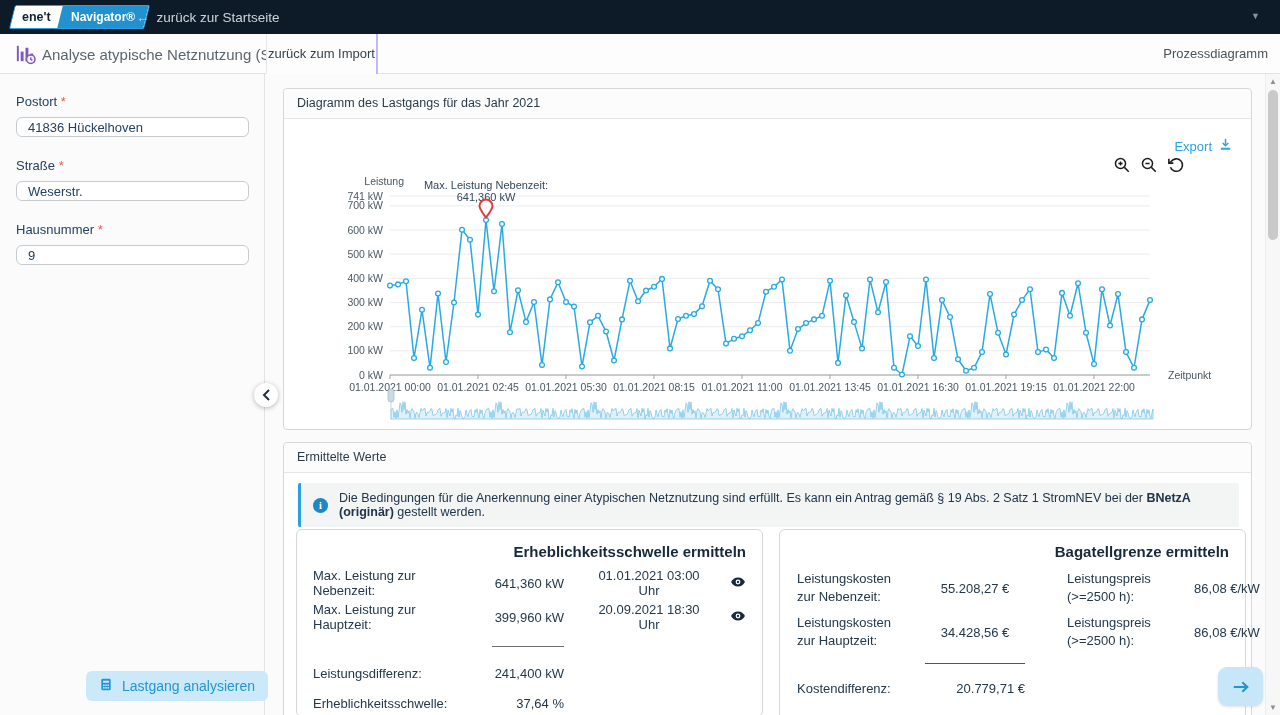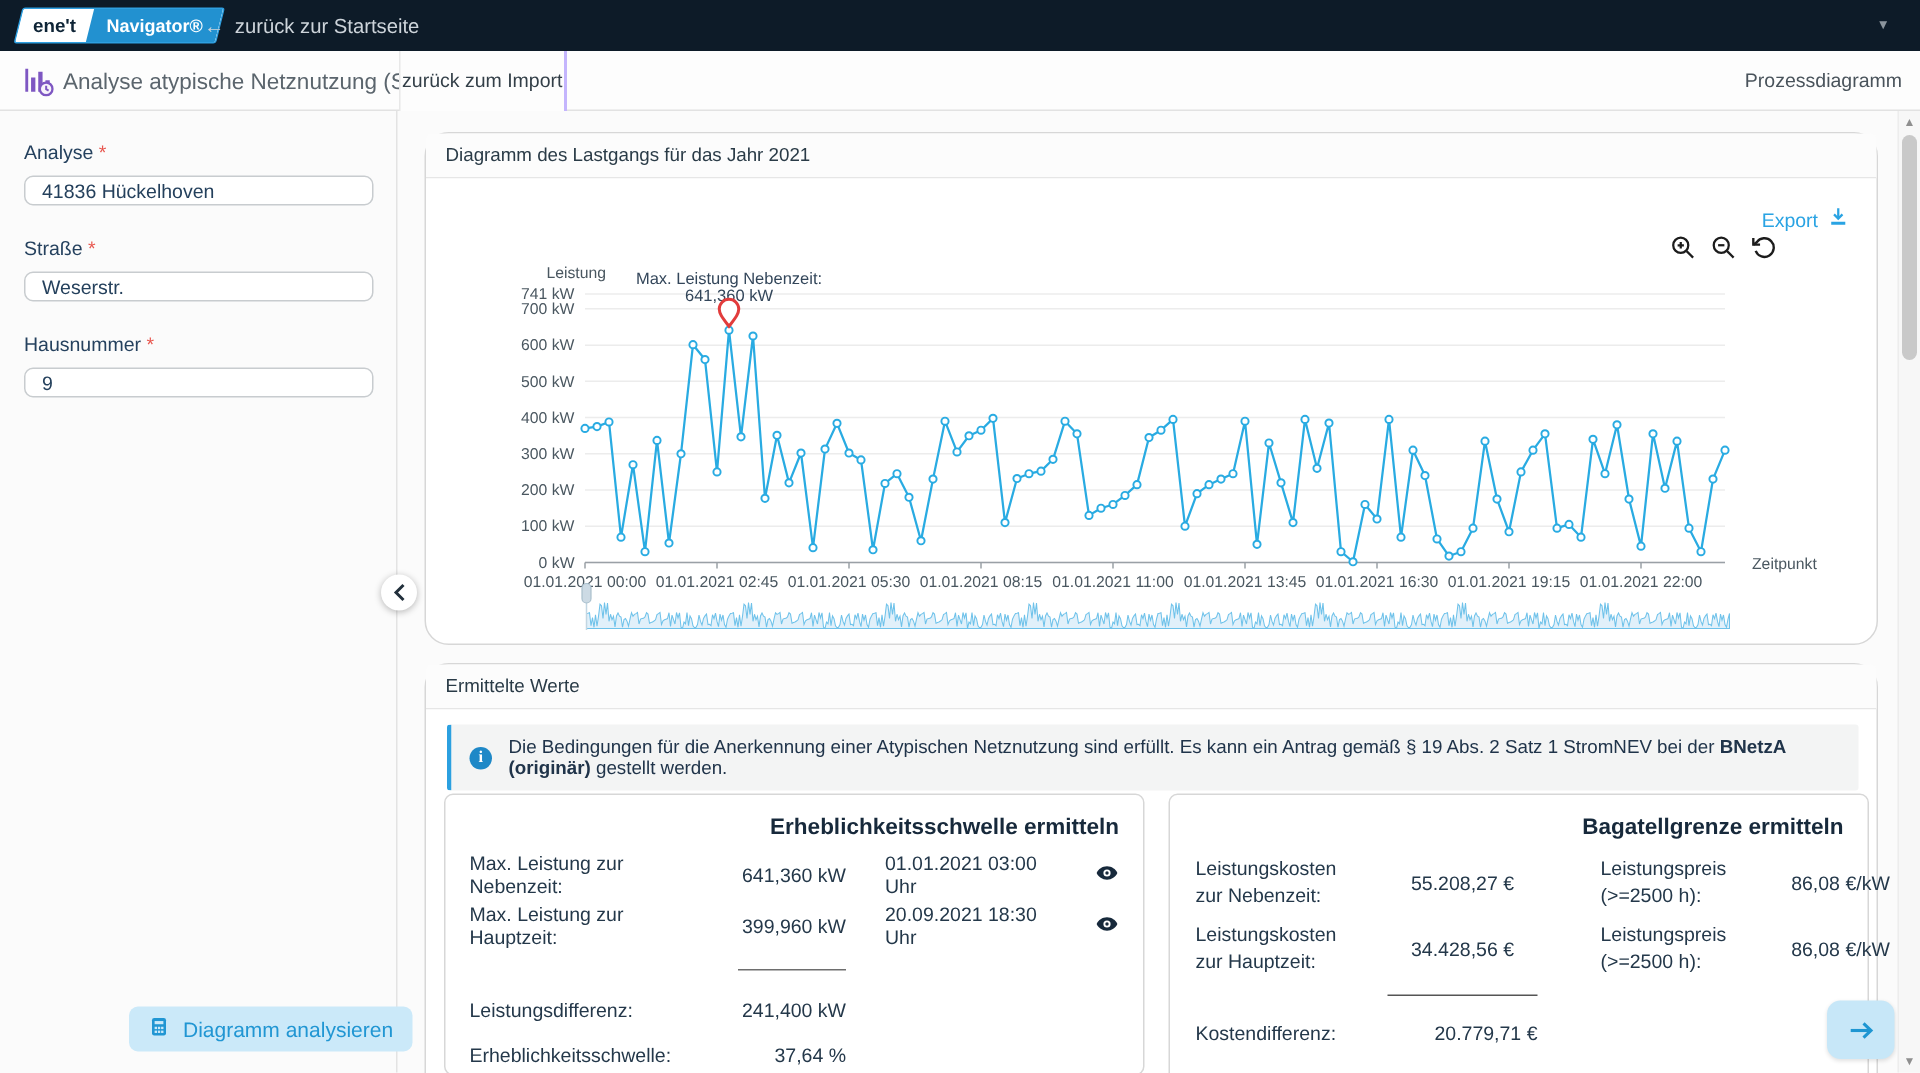--- a/index.html
+++ b/index.html
@@ -37,21 +37,21 @@
     font-size:13px; color:#24405c; padding:0 11px; display:flex; align-items:center; }
   .selectbox { justify-content:space-between; cursor:pointer; }
   .collapse-btn { position:absolute; left:254px; top:383px; width:24px; height:24px; border-radius:50%;
     background:#fff; box-shadow:0 1px 5px rgba(0,0,0,.28); z-index:6; display:flex; align-items:center;
     justify-content:center; cursor:pointer; }
   .analyze-btn { position:absolute; left:86px; top:671px; height:30px; padding:0 13px; border-radius:6px;
     background:#cbe9f9; color:#2196d3; font-size:14px; display:flex; align-items:center; gap:9px;
     cursor:pointer; z-index:5; }
 
   
-  .panel { position:absolute; background:#fff; border:1px solid #d7d7d7; border-radius:16px; }
+  .panel { position:absolute; background:#fff; border:1px solid #d7d7d7; border-radius:4px; }
   .panel-head { height:30px; line-height:29px; padding-left:13px; font-size:12.5px; color:#2a3b47;
     background:#fcfcfc; border-bottom:1px solid #e6e6e6; border-radius:4px 4px 0 0; }
   .panel-chart { left:283px; top:88px; width:969px; height:342px; }
   .panel-values { left:283px; top:442px; width:969px; height:290px; }
 
   .export-link { position:absolute; right:18px; top:48px; display:flex; align-items:center; gap:6px;
     color:#29a3e3; font-size:13px; cursor:pointer; }
   .chart-tools { position:absolute; right:66px; top:66px; display:flex; gap:8px; }
   .tool { width:19px; height:19px; cursor:pointer; display:flex; align-items:center; justify-content:center; }
 
@@ -70,21 +70,21 @@
     justify-content:center; flex:0 0 15px; }
 
   
   .card { position:absolute; top:86px; background:#fff; border:1px solid #d7d7d7; border-radius:6px;
     padding:13px 16px 0 16px; color:#24384a; }
   .card-sig { left:12px; width:467px; height:188px; }
   .card-bag { left:495px; width:467px; height:215px;padding-left:17px; }
   .card h3 { font-size:15px; color:#17293b; margin-bottom:6px;text-align:right; }
   .c1-row { display:grid; grid-template-columns:1fr 112px 182px; align-items:center; height:34px; font-size:13px; }
   .c1-row .val { text-align:right; }
-  .c1-row .date { display:flex; align-items:center; gap:22px; padding-left:26px; }
+  .c1-row .date { display:flex; align-items:center; gap:22px; padding-left:26px;text-align:center; }
   .c1-div { display:grid; grid-template-columns:1fr 112px 182px; height:24px; align-items:center; }
   .c1-div .line { grid-column:2; border-top:1px solid #6e6e6e; width:72px; justify-self:end; }
   .c1-small { display:grid; grid-template-columns:1fr 112px 182px; align-items:center; height:30px; font-size:13px; }
   .c1-small .val { text-align:right; }
 
   .c2-row { display:grid; grid-template-columns:128px 100px 42px 112px 96px 24px; align-items:center;
     height:44px; font-size:13px; }
   .c2-row .lbl { line-height:1.4; }
   .c2-row .val { text-align:center; }
   .c2-row .ival { color:#b4babf; font-family:"Liberation Serif", serif; text-align:center; font-size:13px; cursor:pointer; }
@@ -132,21 +132,21 @@
         <path d="M17.5 15.8v2.4l1.7 1" stroke="#7e57c2" stroke-width="1.4" fill="none"></path>
       </svg>
   </span>
   <div class="app-title">Analyse atypische Netznutzung (Strom)</div>
   <div class="import-tab">zurück zum Import</div>
   <div class="process-link">Prozessdiagramm</div>
 </div>
 
 <div class="sidebar">
   <div class="field">
-    <label><span>Analyse</span> <span class="req">*</span></label>
+    <label><span>Postort</span> <span class="req">*</span></label>
     <div class="inputbox">41836 Hückelhoven</div>
   </div>
   <div class="field">
     <label><span>Straße</span> <span class="req">*</span></label>
     <div class="inputbox">Weserstr.</div>
   </div>
   <div class="field">
     <label><span>Hausnummer</span> <span class="req">*</span></label>
     <div class="inputbox">9</div>
   </div>
@@ -164,21 +164,21 @@
         <rect x="7" y="5.5" width="10" height="3.6" fill="#cbe9f9"></rect>
         <g fill="#cbe9f9">
           <rect x="7" y="12" width="2.7" height="2.7"></rect>
           <rect x="10.7" y="12" width="2.7" height="2.7"></rect>
           <rect x="14.4" y="12" width="2.7" height="2.7"></rect>
           <rect x="7" y="16.4" width="2.7" height="2.7"></rect>
           <rect x="10.7" y="16.4" width="2.7" height="2.7"></rect>
           <rect x="14.4" y="16.4" width="2.7" height="2.7"></rect>
         </g>
       </svg></span>
-  <span>Diagramm analysieren</span>
+  <span>Lastgang analysieren</span>
 </div>
 
 <div class="panel panel-chart">
   <div class="panel-head">Diagramm des Lastgangs für das Jahr 2021</div>
   <div class="export-link">
     <span>Export</span>
     <span><svg width="15" height="15" viewBox="0 0 24 24" fill="none" stroke="#29a3e3" stroke-width="2.4">
           <path d="M12 3v10"></path>
           <path d="M7.5 9.5 12 14l4.5-4.5"></path>
           <path d="M4.5 18.8h15" stroke-width="3.2"></path>

